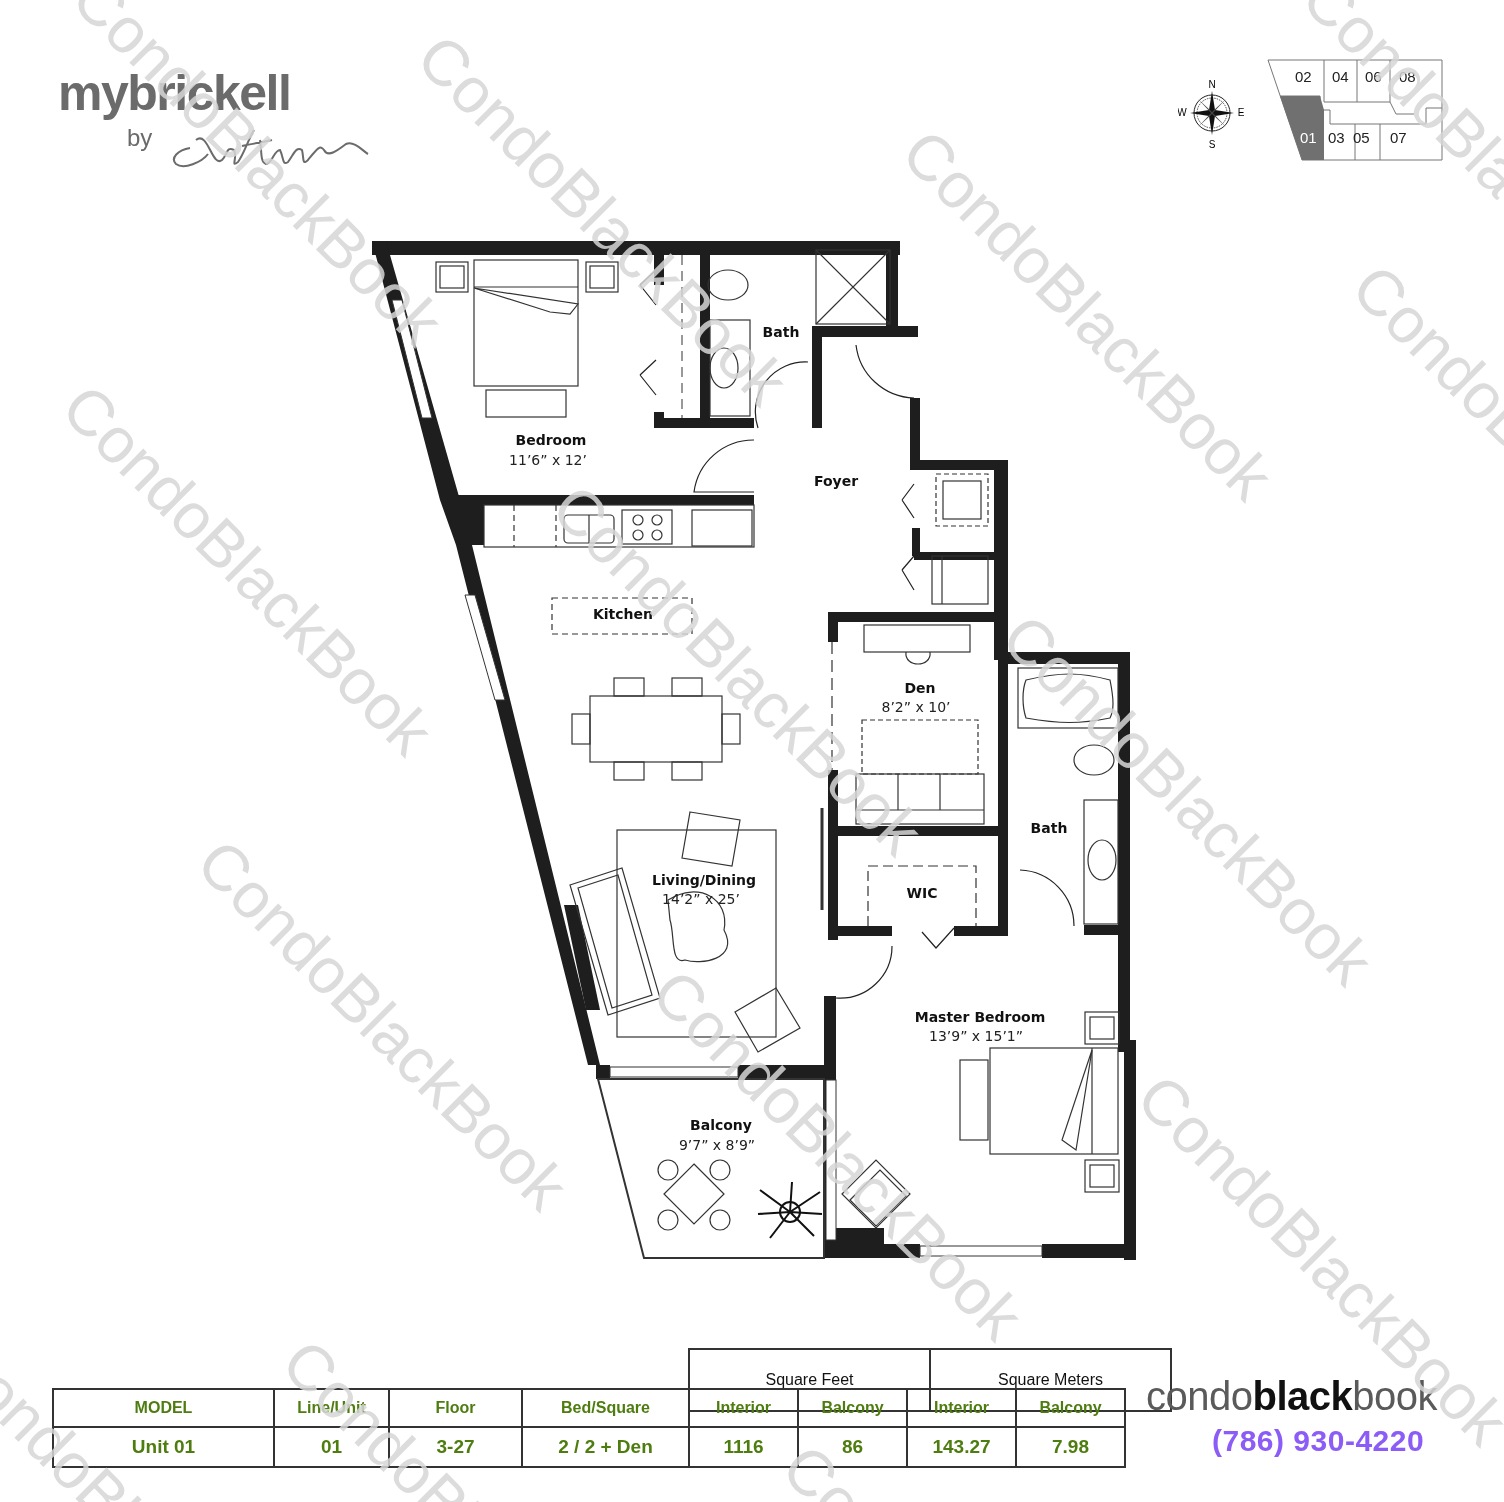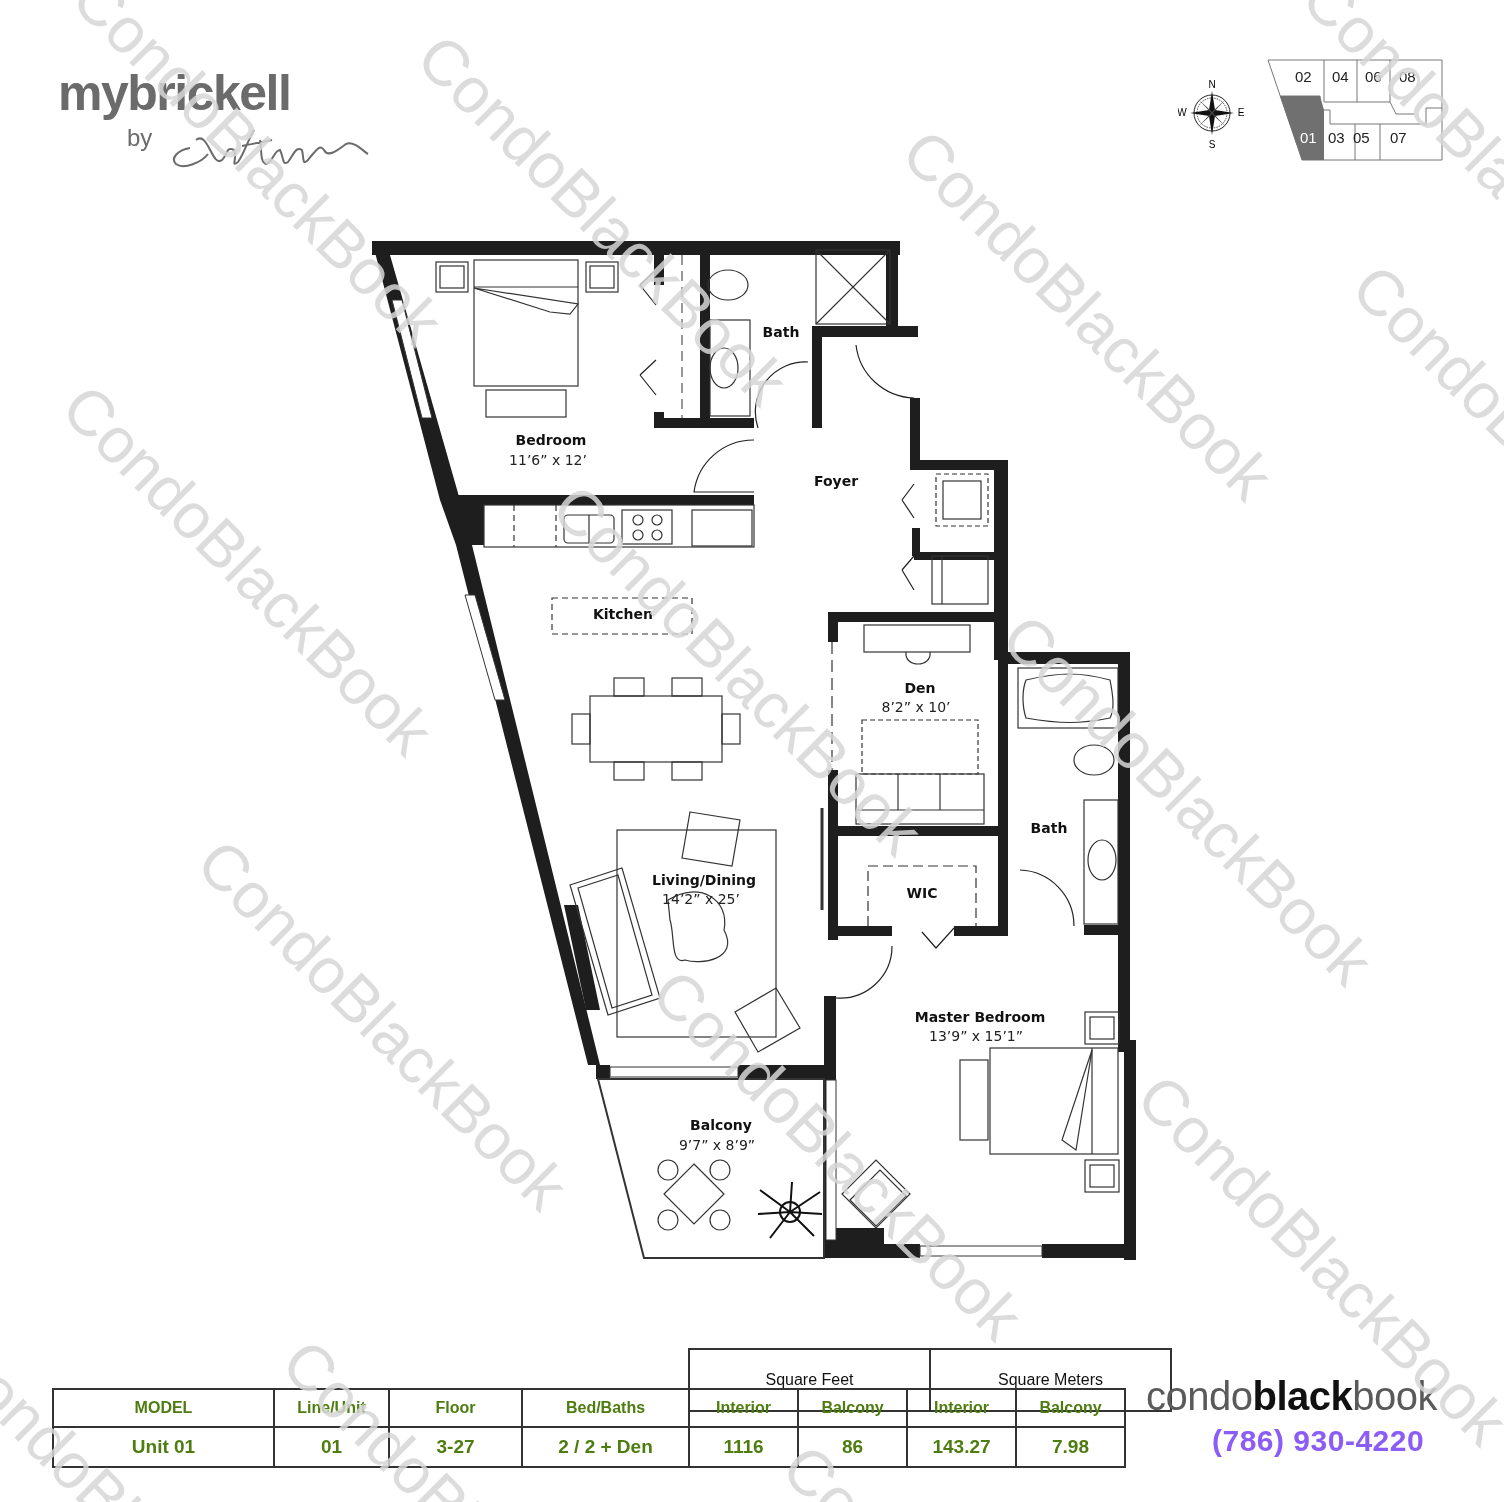--- a/index.html
+++ b/index.html
@@ -306,21 +306,21 @@
     <td style="width:215px">Square Meters</td>
   </tr>
 </tbody>
   </table>
 <table class="specs">
   <tbody>
       <tr>
     <td style="width:219px">MODEL</td>
     <td style="width:113px">Line/Unit</td>
     <td style="width:131px">Floor</td>
-    <td style="width:165px">Bed/Baths</td>
+    <td style="width:165px">Bed/Square</td>
     <td style="width:107px">Interior</td>
     <td style="width:107px">Balcony</td>
     <td style="width:107px">Interior</td>
     <td style="width:107px">Balcony</td>
   </tr>
   <tr>
     <td class="val">Unit 01</td>
     <td class="val">01</td>
     <td class="val">3-27</td>
     <td class="val">2 / 2 + Den</td>

